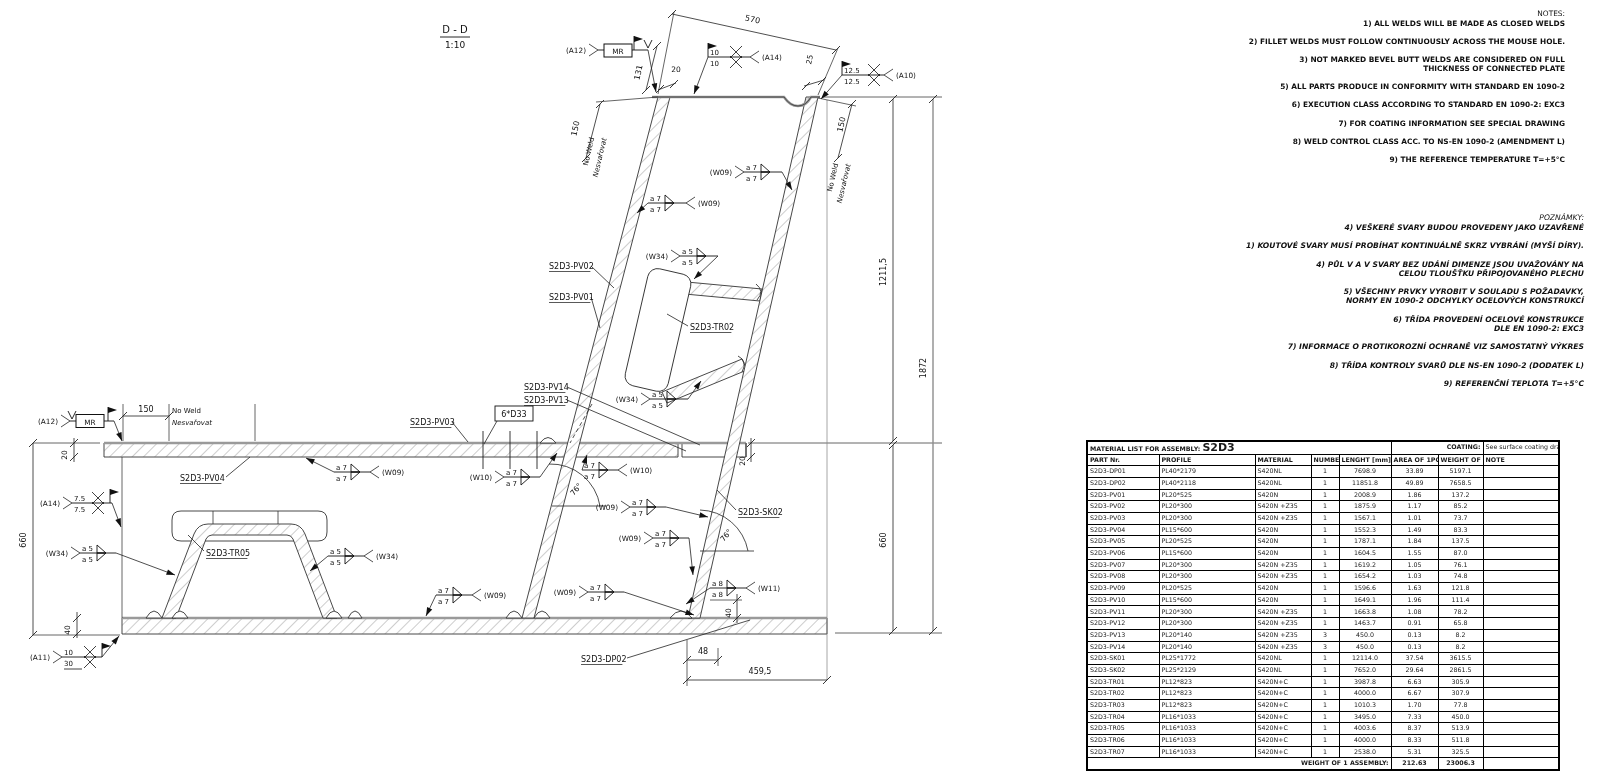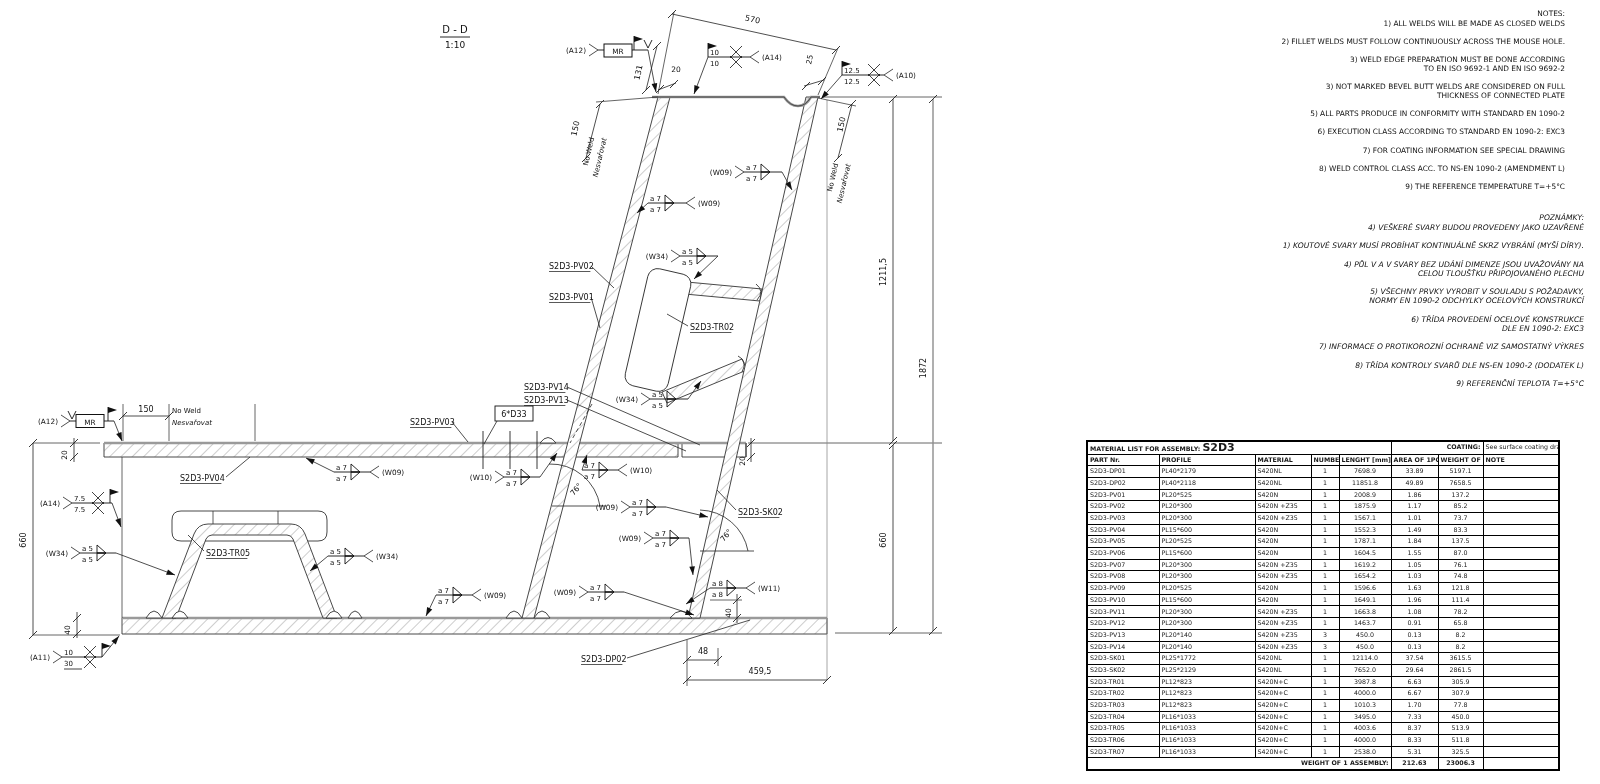--- a/index.html
+++ b/index.html
@@ -1,21 +1,21 @@
 <!DOCTYPE html>
 <html><head>
 <meta charset="utf-8">
 <style>
   html,body{margin:0;padding:0;background:#fff;}
   #stage{position:relative;width:1600px;height:784px;background:#fff;overflow:hidden;
          font-family:"DejaVu Sans",sans-serif;color:#1a1a1a;}
   #drawing-svg{position:absolute;left:0;top:0;}
   .notes{position:absolute;width:480px;font-size:7.4px;line-height:1.18;color:#111;text-align:right;}
   .notes .nheading{margin:0 0 1px 0;font-weight:normal;}
-  .notes .nitem{margin:0 0 9.5px 0;white-space:pre-line;}
+  .notes .nitem{margin:0 0 9.5px 0;white-space:pre-line;font-weight:bold;}
   #notes-cz{font-style:italic;font-size:7.6px;margin-left:19px;}
   #mat-table-wrap{position:absolute;left:1086px;top:440px;width:472px;}
   table.mat{border-collapse:collapse;table-layout:fixed;width:472px;border:2px solid #000;}
   table.mat td{border:0.8px solid #000;font-size:6.3px;padding:0 2px;height:10.7px;
                line-height:1.05;overflow:hidden;white-space:nowrap;}
   td.ttl{font-weight:bold;font-size:7.5px;}
   td.ttl .asm{font-size:11px;text-align:center;}
   td.hdr{font-weight:bold;font-size:6.2px;white-space:pre-line;line-height:1.05;}
   td.num{text-align:center;}
   td.coat-label{font-weight:bold;text-align:right;font-size:6.4px;}
@@ -423,22 +423,20 @@
       <path fill="#111" stroke="none" d="M119 636 L115.8 644.4 L111.4 640.9 Z" stroke-width="0.9"></path>
       <line x1="64" y1="669" x2="82" y2="669" stroke="#111" stroke-width="0.8"></line>
       <text x="455" y="33" font-size="10" fill="#111" font-family="&quot;DejaVu Sans&quot;,sans-serif" text-anchor="middle">D - D</text>
       <line x1="440" y1="37" x2="470" y2="37" stroke="#111" stroke-width="0.9"></line>
       <text x="455" y="48" font-size="9" fill="#111" font-family="&quot;DejaVu Sans&quot;,sans-serif" text-anchor="middle">1:10</text>
     </svg>
   <div id="notes-en" class="notes" style="left:1085px;top:10px;">
       <div class="nheading">NOTES:</div>
       <div class="nitem">1) ALL WELDS WILL BE MADE AS CLOSED WELDS</div>
       <div class="nitem">2) FILLET WELDS MUST FOLLOW CONTINUOUSLY ACROSS THE MOUSE HOLE.</div>
-      <div class="nitem">3) WELD EDGE PREPARATION MUST BE DONE ACCORDING
-TO EN ISO 9692-1 AND EN ISO 9692-2</div>
       <div class="nitem">3) NOT MARKED BEVEL BUTT WELDS ARE CONSIDERED ON FULL
 THICKNESS OF CONNECTED PLATE</div>
       <div class="nitem">5) ALL PARTS PRODUCE IN CONFORMITY WITH STANDARD EN 1090-2</div>
       <div class="nitem">6) EXECUTION CLASS ACCORDING TO STANDARD EN 1090-2: EXC3</div>
       <div class="nitem">7) FOR COATING INFORMATION SEE SPECIAL DRAWING</div>
       <div class="nitem">8) WELD CONTROL CLASS ACC. TO NS-EN 1090-2 (AMENDMENT L)</div>
       <div class="nitem">9) THE REFERENCE TEMPERATURE T=+5°C</div>
     </div>
   <div id="notes-cz" class="notes" style="left:1085px;top:214px;">
       <div class="nheading">POZNÁMKY:</div>

